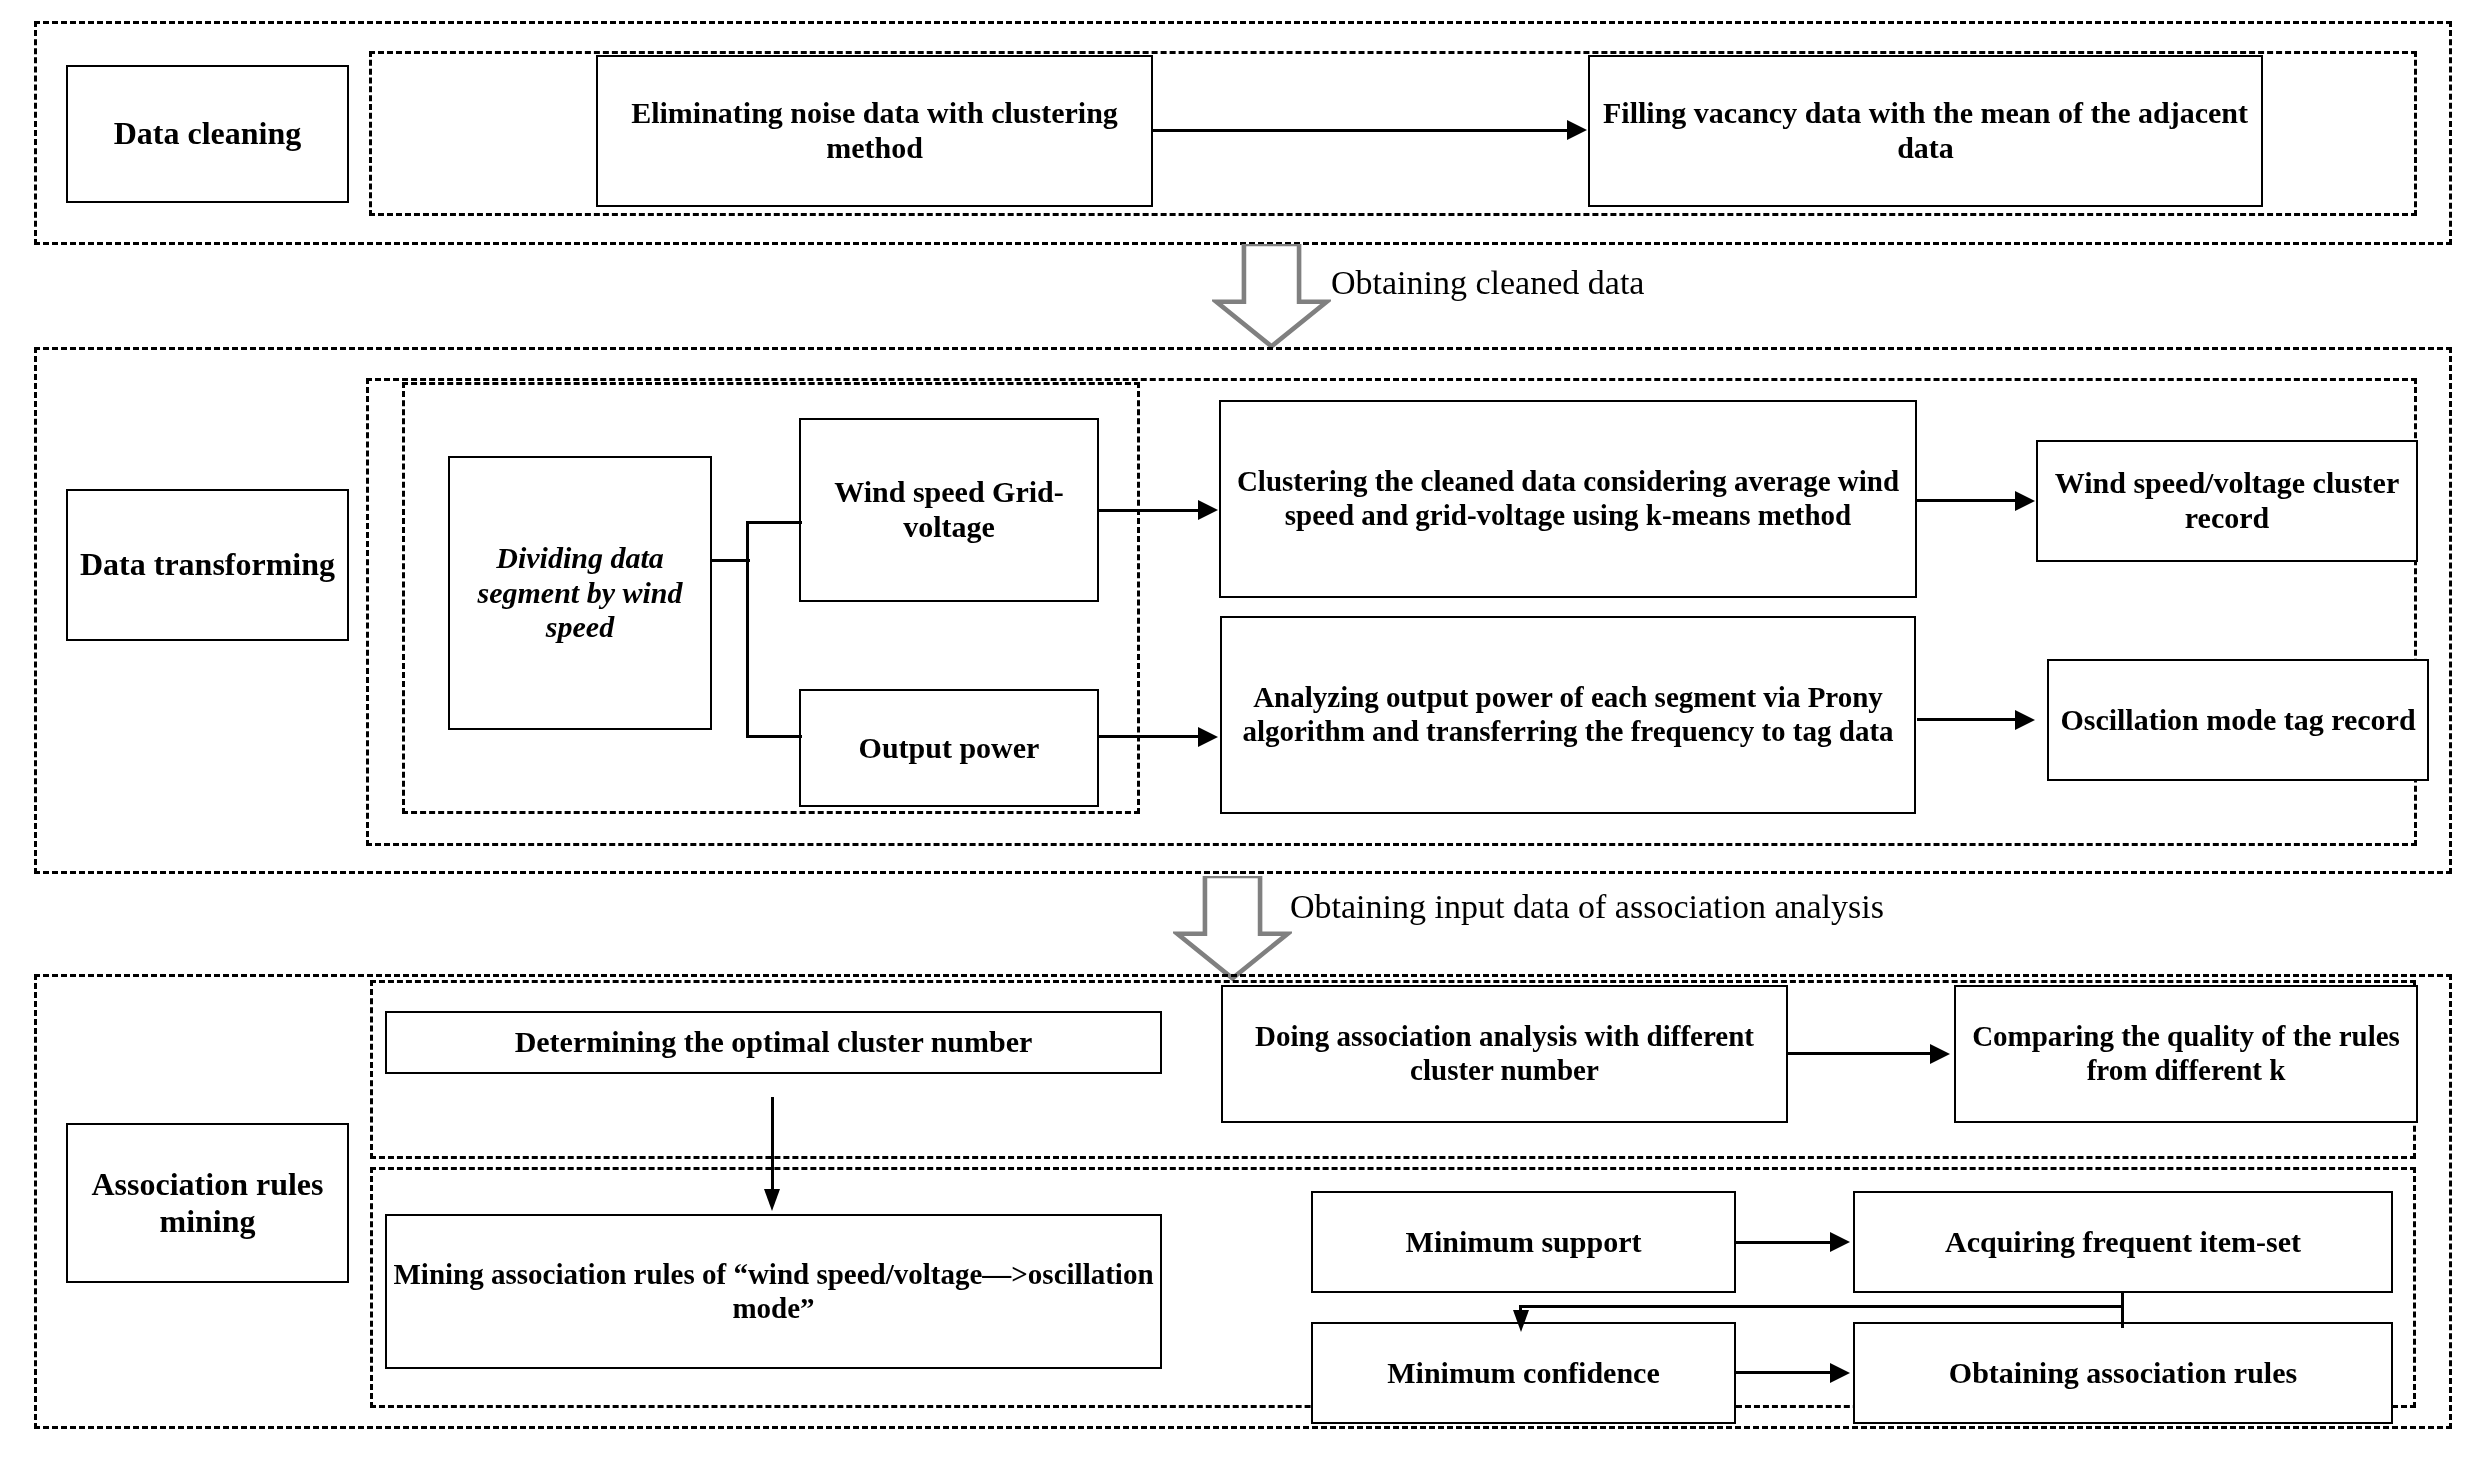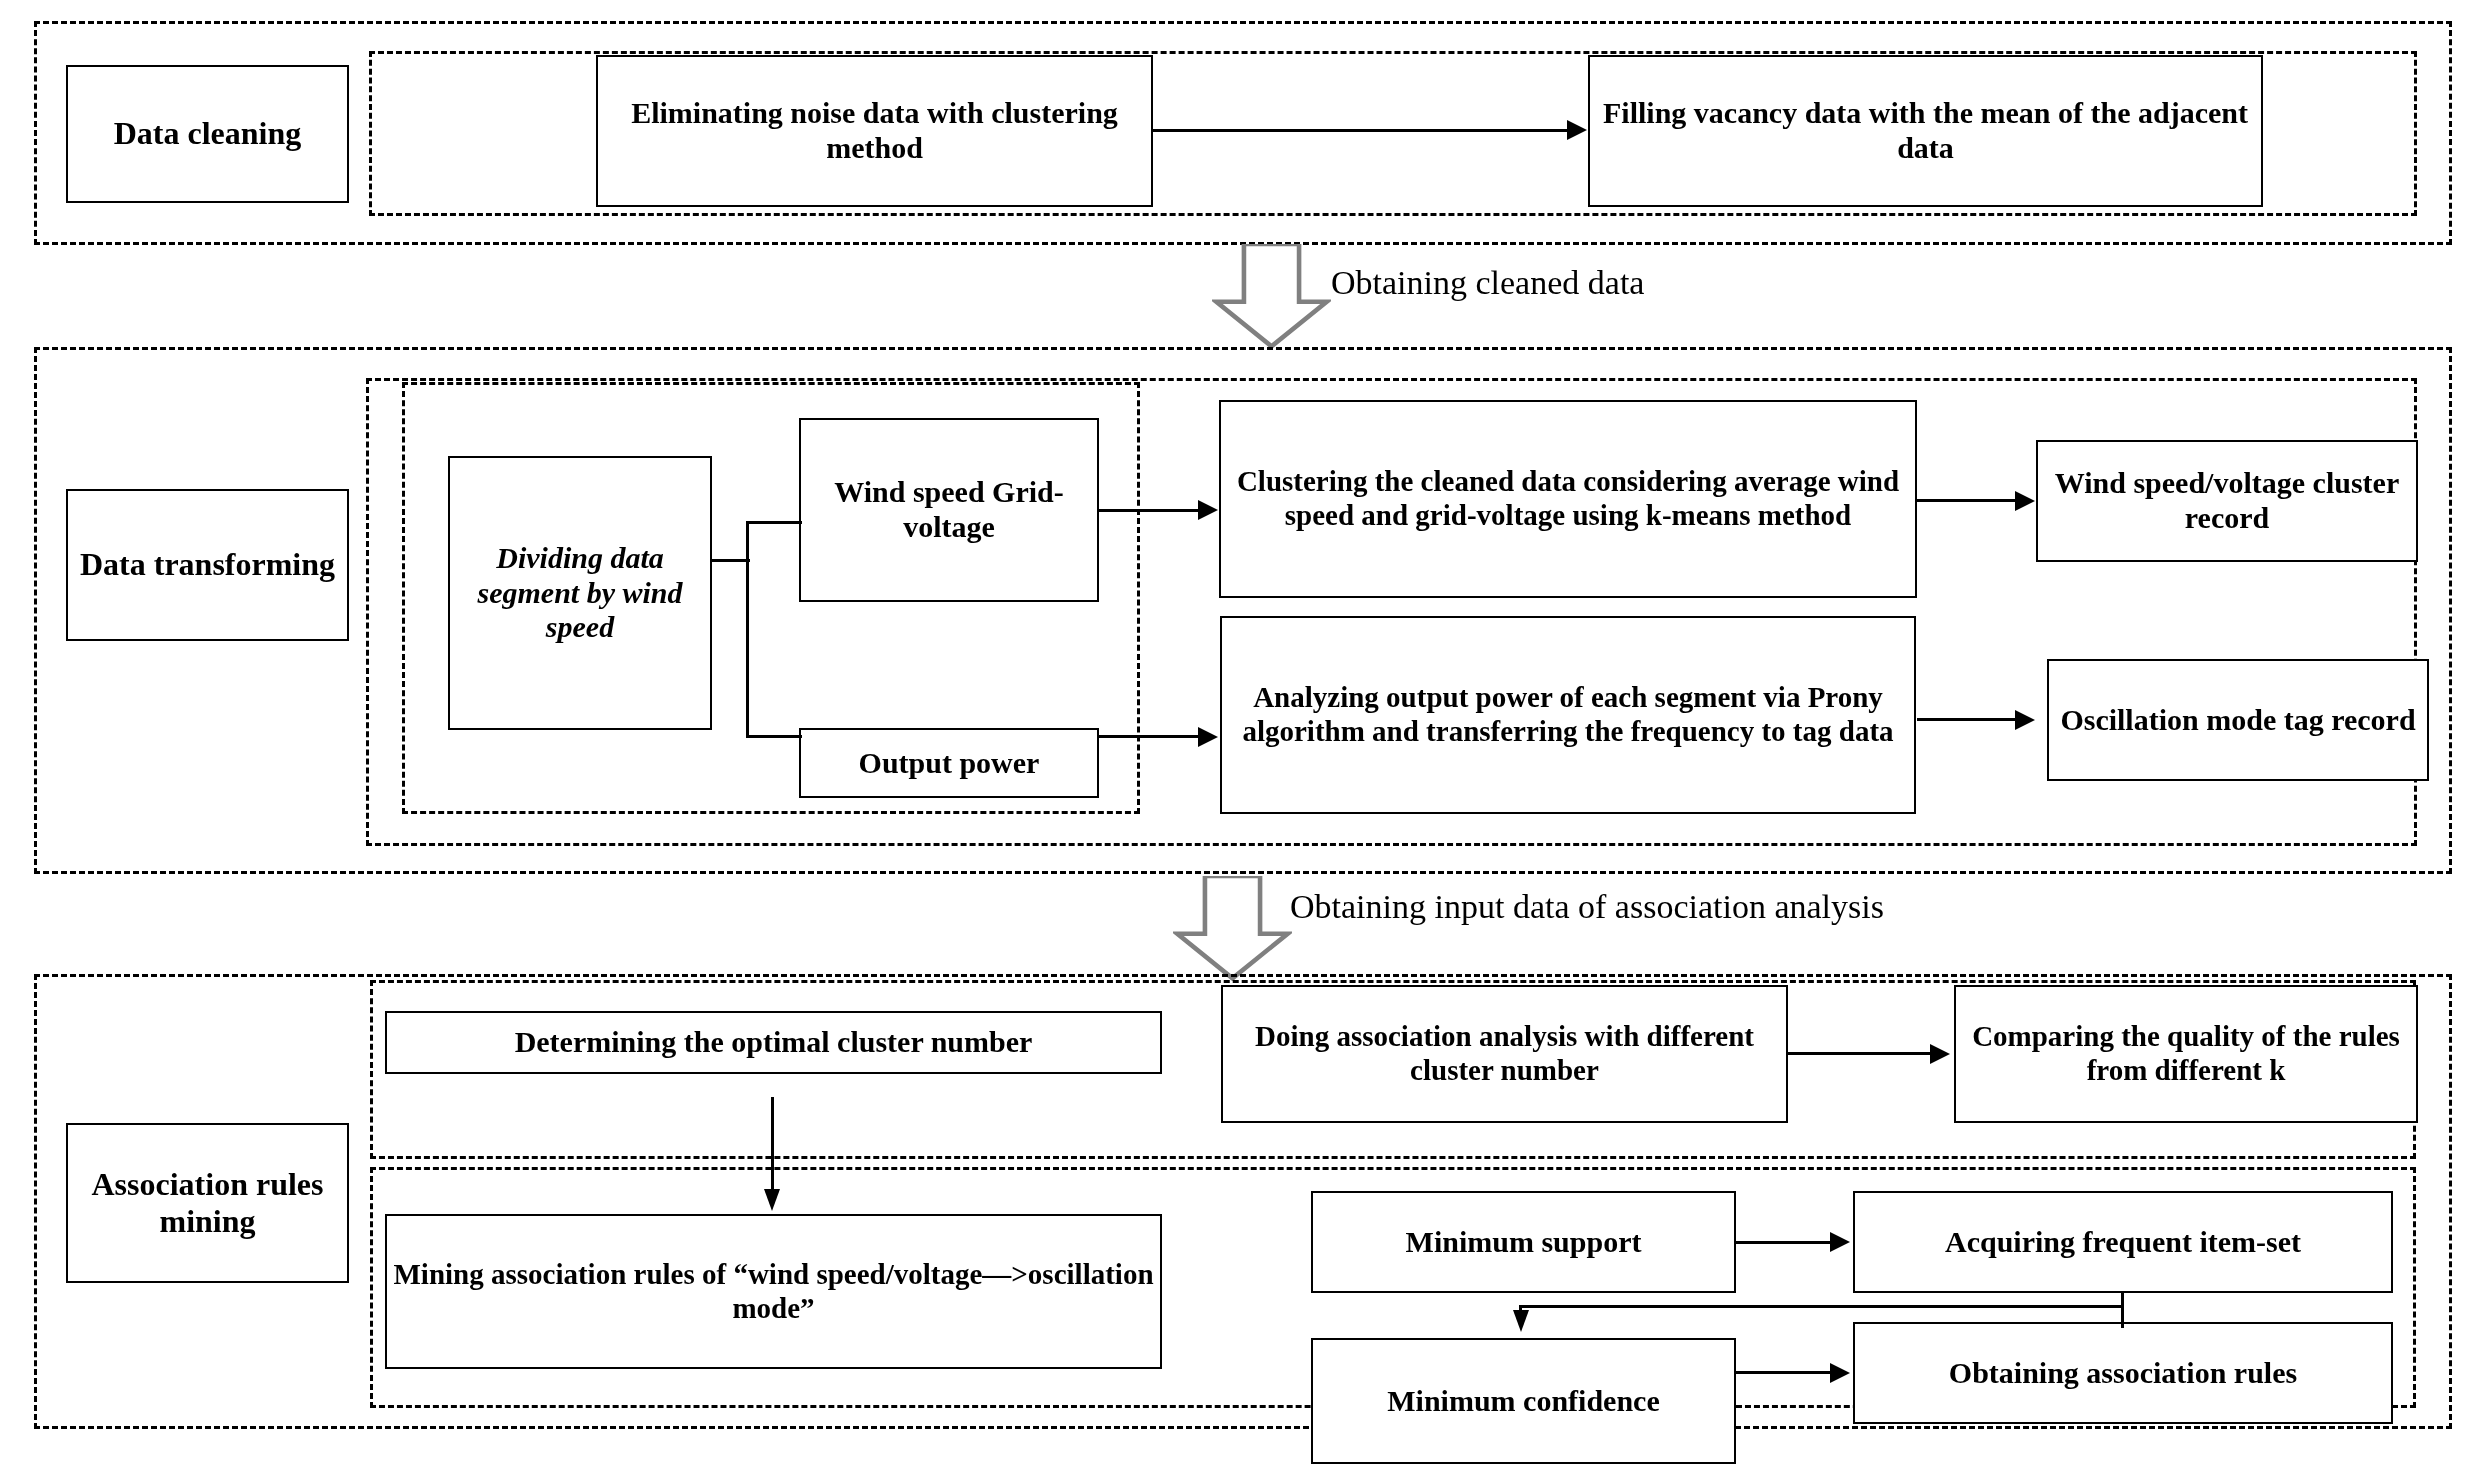--- a/index.html
+++ b/index.html
@@ -59,21 +59,21 @@
   <div class="dash" style="left:34px;top:347px;width:2418px;height:527px;"></div>
   <div class="dash2" style="left:366px;top:378px;width:2051px;height:468px;"></div>
   <div class="dash2" style="left:402px;top:382px;width:738px;height:432px;"></div>
 
   <div class="box f48" style="left:66px;top:489px;width:283px;height:152px;">Data transforming</div>
 
   <div class="box" style="left:448px;top:456px;width:264px;height:274px;font-style:italic;">Dividing data segment by wind speed</div>
 
   <div class="box" style="left:799px;top:418px;width:300px;height:184px;">Wind speed Grid-voltage</div>
 
-  <div class="box" style="left:799px;top:728px;width:300px;height:70px;text-align:center;">Output power</div>
+  <div class="box" style="left:799px;top:689px;width:300px;height:118px;text-align:center;">Output power</div>
 
   <div class="hline" style="left:710px;top:559px;width:40px;"></div>
   <div class="vline" style="left:746px;top:521px;height:217px;"></div>
   <div class="hline" style="left:746px;top:521px;width:56px;"></div>
   <div class="hline" style="left:746px;top:735px;width:56px;"></div>
 
   <div class="box f44" style="left:1219px;top:400px;width:698px;height:198px;">Clustering the cleaned data considering average wind speed and grid-voltage using k-means method</div>
 
   <div class="box" style="left:2036px;top:440px;width:382px;height:122px;">Wind speed/voltage cluster record</div>
 
@@ -109,21 +109,21 @@
   <div class="box f44" style="left:1221px;top:985px;width:567px;height:138px;">Doing association analysis with different cluster number</div>
 
   <div class="box f44" style="left:1954px;top:985px;width:464px;height:138px;">Comparing the quality of the rules from different k</div>
 
   <div class="box f44" style="left:385px;top:1214px;width:777px;height:155px;">Mining association rules of “wind speed/voltage—&gt;oscillation mode”</div>
 
   <div class="box" style="left:1311px;top:1191px;width:425px;height:102px;">Minimum support</div>
 
   <div class="box" style="left:1853px;top:1191px;width:540px;height:102px;">Acquiring frequent item-set</div>
 
-  <div class="box" style="left:1311px;top:1322px;width:425px;height:126px;margin-top:16px;">Minimum confidence</div>
+  <div class="box" style="left:1311px;top:1322px;width:425px;height:102px;">Minimum confidence</div>
 
   <div class="box" style="left:1853px;top:1322px;width:540px;height:102px;">Obtaining association rules</div>
 
   <div class="vline" style="left:771px;top:1097px;width:2.6px;height:96px;"></div>
   <div class="arrowD thin" style="left:764px;top:1189px;"></div>
 
   <div class="hline" style="left:1787px;top:1052px;width:144px;"></div>
   <div class="arrowR" style="left:1930px;top:1044px;"></div>
 
   <div class="hline" style="left:1736px;top:1241px;width:96px;"></div>

